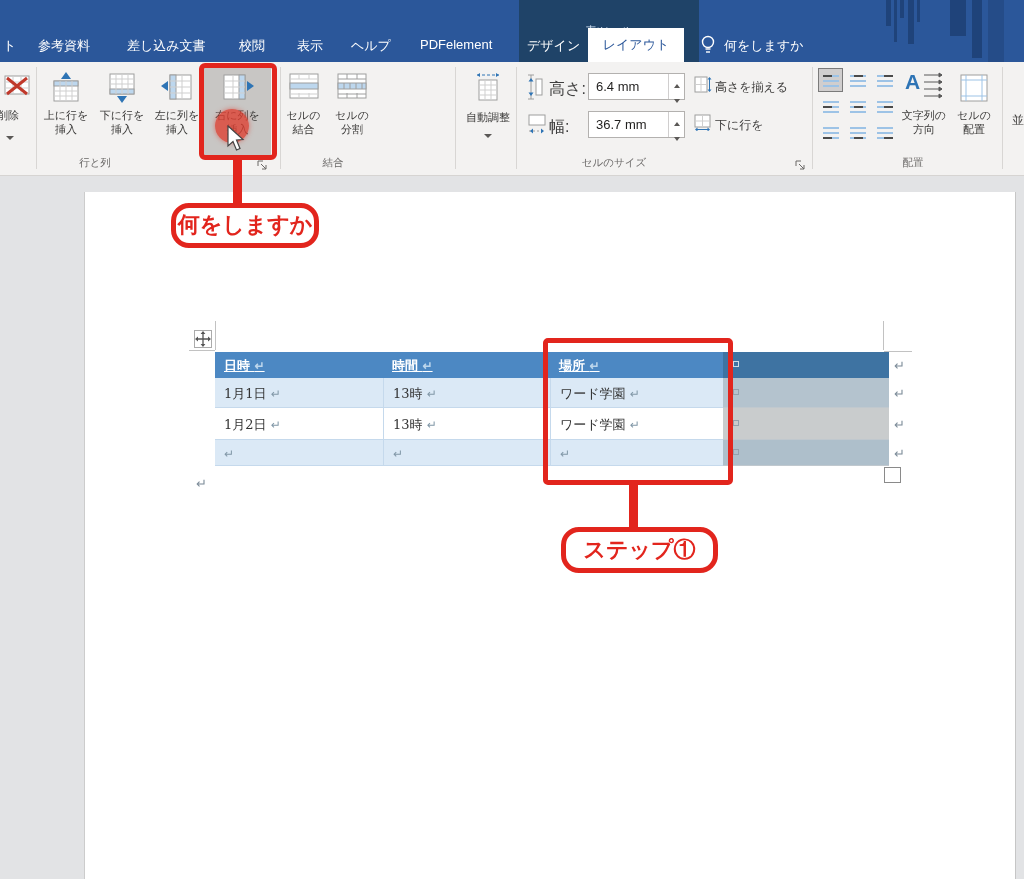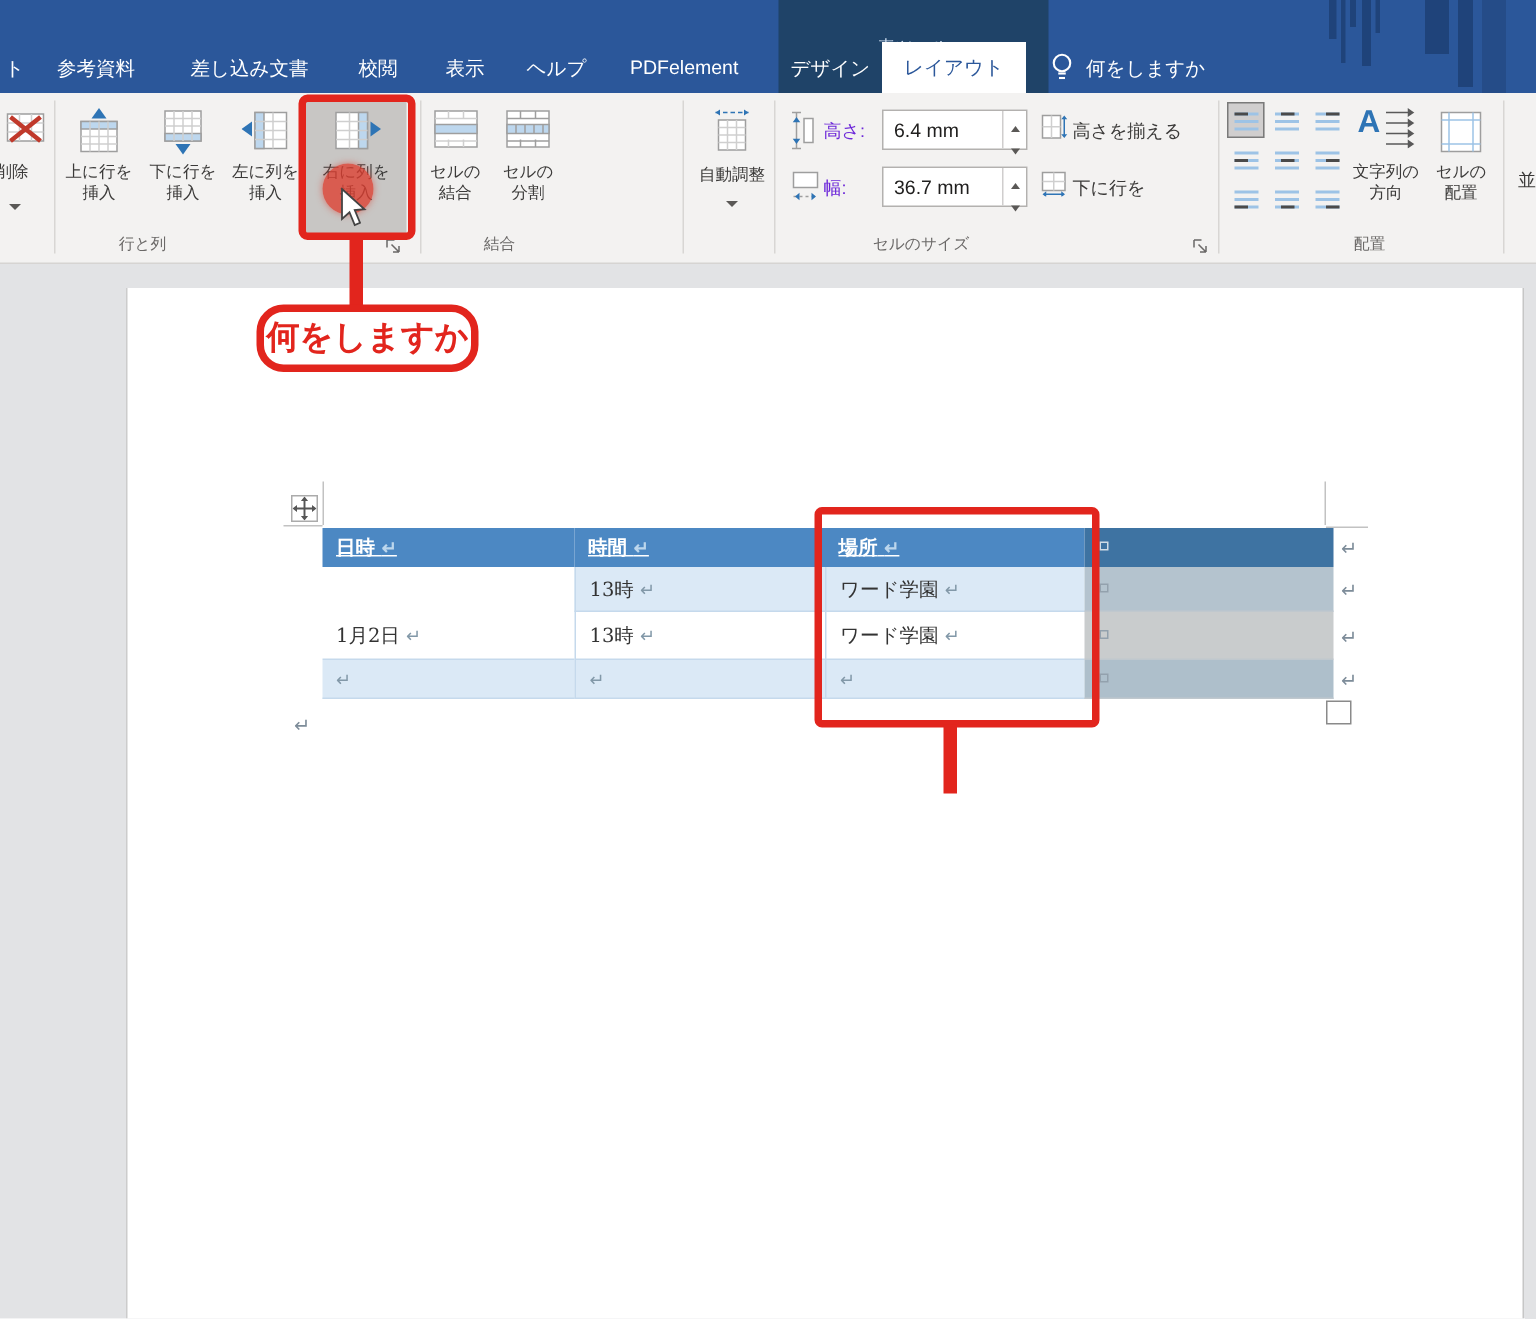--- a/index.html
+++ b/index.html
@@ -28,21 +28,21 @@
   
   .ribbon { position:absolute; left:0; top:62px; width:1024px; height:114px; background:#f3f2f1;
     border-bottom:1px solid #d6d4d2; }
   .vdiv { position:absolute; top:5px; width:1px; height:102px; background:#d8d6d4; }
   .btn-lg { position:absolute; top:2px; height:93px; text-align:center; }
   .btn-lg .ic { display:block; margin:8px auto 0 auto; }
   .btn-lbl { position:absolute; left:0; right:0; top:44px; font-size:11px; line-height:14px; color:#3b3a39; }
   .grp-lbl { position:absolute; top:94px; font-size:10.5px; color:#6a6867; text-align:center; }
   .caret { width:0; height:0; border-left:4px solid transparent; border-right:4px solid transparent;
     border-top:4px solid #5a5856; display:inline-block; }
-  .field-lbl { position:absolute; font-size:12px; color:#6d28d9; }
+  .field-lbl { position:absolute; font-size:16px; color:#404040; }
   .field-box { position:absolute; width:97px; height:27px; background:#fff; border:1px solid #b3b1af;
     font-size:13px; color:#201f1e; line-height:25px; padding-left:7px; }
   .spinner { position:absolute; right:0; top:0; width:16px; height:25px; border-left:1px solid #d0cece; }
   .spinner b { display:block; height:12px; text-align:center; }
   .spin-up { width:0;height:0;border-left:3.5px solid transparent;border-right:3.5px solid transparent;
     border-bottom:4px solid #5a5856; display:inline-block; margin-bottom:3px;}
   .spin-dn { width:0;height:0;border-left:3.5px solid transparent;border-right:3.5px solid transparent;
     border-top:4px solid #5a5856; display:inline-block;}
   .small-btn-lbl { position:absolute; font-size:12px; color:#3b3a39; white-space:nowrap; }
   .launcher { position:absolute; width:12px; height:12px; }
@@ -439,20 +439,24 @@
     <span class="pilcrow" style="color:#bcd6ec">↵</span>
   </div>
   <div class="tbl-cell hdr" style="left:383px;top:352px;width:167px;height:26px;background:#4c88c3;padding:7px 0 0 9px">
     <span>時間</span>
     <span class="pilcrow" style="color:#bcd6ec">↵</span>
   </div>
   <div class="tbl-cell hdr" style="left:723px;top:352px;width:166px;height:26px;background:#3e73a2;padding:7px 0 0 9px">
     <span></span>
   </div>
 
+  <div class="tbl-cell" style="left:215px;top:378px;width:168px;height:30px;background:#dbe9f6;border-bottom:1px solid #c5d9ec;padding:9px 0 0 9px">
+    <span>1月1日</span>
+    <span class="pilcrow">↵</span>
+  </div>
   <div class="tbl-cell" style="left:383px;top:378px;width:167px;height:30px;background:#dbe9f6;border-left:1px solid #c5d9ec;border-bottom:1px solid #c5d9ec;padding:9px 0 0 9px">
     <span>13時</span>
     <span class="pilcrow">↵</span>
   </div>
   <div class="tbl-cell" style="left:550px;top:378px;width:173px;height:30px;background:#dbe9f6;border-left:1px solid #c5d9ec;border-bottom:1px solid #c5d9ec;padding:9px 0 0 9px">
     <span>ワード学園</span>
     <span class="pilcrow">↵</span>
   </div>
   <div class="tbl-cell" style="left:723px;top:378px;width:166px;height:30px;background:#b4c3ce;border-bottom:1px solid #c0c8ce;padding:9px 0 0 9px">
     <span></span>
@@ -497,20 +501,21 @@
 
   <div style="position:absolute;left:884px;top:467px;width:17px;height:16px;border:1.5px solid #8a8a8a;background:#fff"></div>
   <span class="rowmark" style="left:196px;top:476px">↵</span>
 
   <div class="ann" style="left:199px;top:63px;width:78px;height:97px;border-radius:6px"></div>
   <div class="ann-line" style="left:233px;top:158px;width:9px;height:48px"></div>
   <div class="ann-label" style="left:171px;top:203px;width:148px;height:45px;line-height:34px">何をしますか</div>
 
   <div class="ann" style="left:543px;top:338px;width:190px;height:147px;border-radius:5px"></div>
   <div class="ann-line" style="left:629px;top:483px;width:9px;height:46px"></div>
+  <div class="ann-label" style="left:561px;top:527px;width:157px;height:46px;line-height:35px">ステップ①</div>
 
   <div class="click-dot" style="left:215px;top:109px"></div>
   <span class="cursor" style="left:226px;top:125px">
     <svg width="20" height="28" viewBox="0 0 20 28">
       <path d="M2 1 L2 21 L7 16.5 L10.5 25 L14 23.5 L10.5 15 L17 14.5 Z" fill="#ffffff" stroke="#444" stroke-width="1.2"></path>
     </svg>
   </span>
 
 </div>
 

